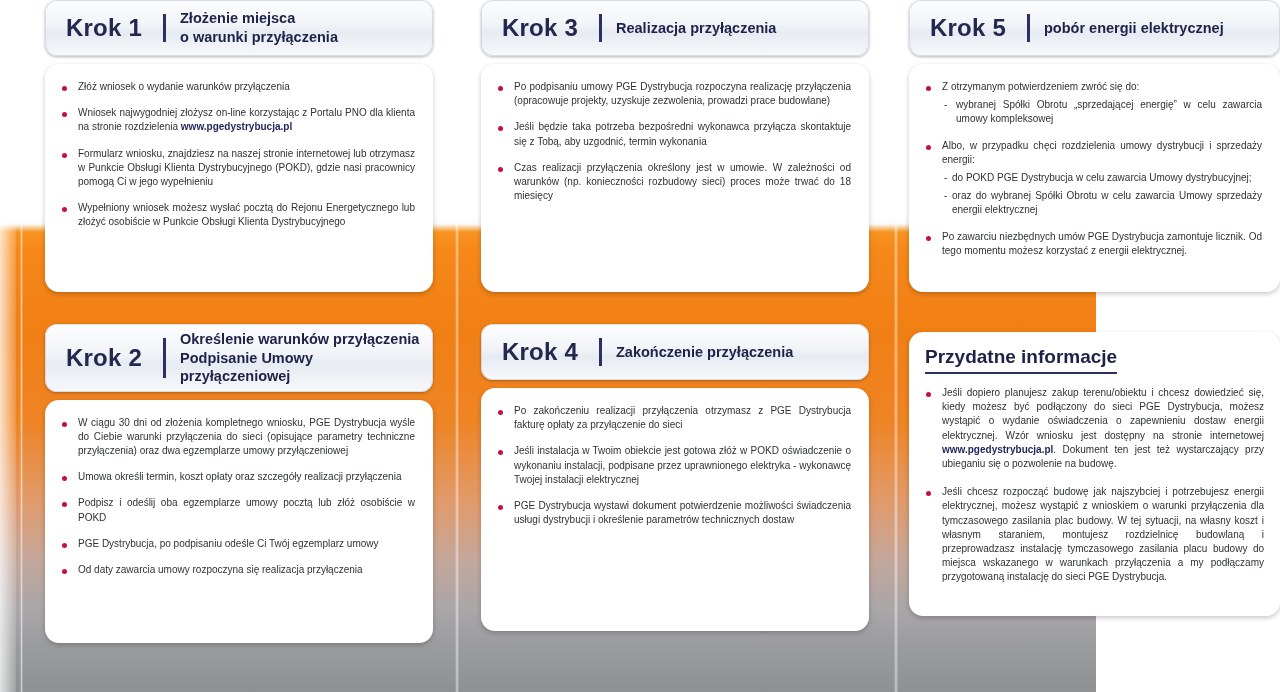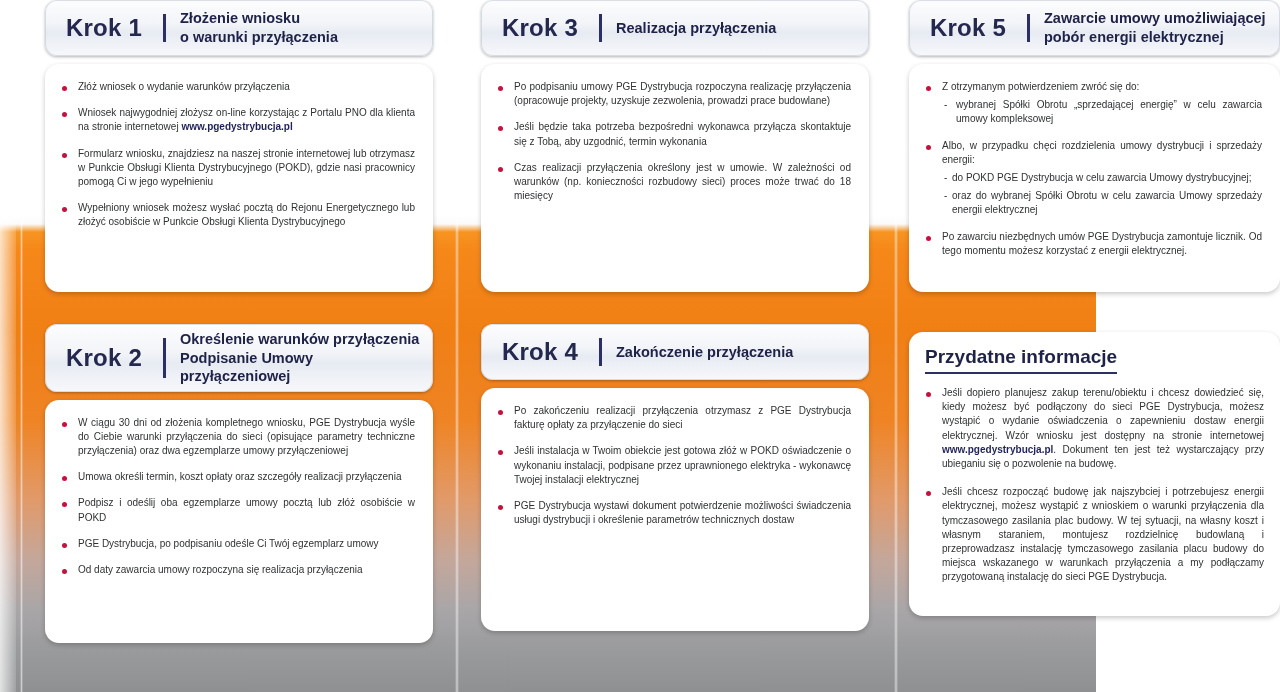--- a/index.html
+++ b/index.html
@@ -176,28 +176,28 @@
   <div class="fold f2"></div>
   <div class="fold f3"></div>
 
   <div class="col col-1">
 
     <div>
       <div class="step-head">
         <div class="step-no">Krok 1</div>
         <div class="step-div"></div>
         <div class="step-title">
-          <div>Złożenie wniosku</div>
+          <div>Złożenie miejsca</div>
           <div>o warunki przyłączenia</div>
         </div>
       </div>
       <div class="card" style="min-height:228px;">
         <ul class="bullets">
           <li><span>Złóż wniosek o wydanie warunków przyłączenia</span></li>
-          <li><span>Wniosek najwygodniej złożysz on-line korzystając z Portalu PNO dla klienta na stronie internetowej </span><span class="url">www.pgedystrybucja.pl</span></li>
+          <li><span>Wniosek najwygodniej złożysz on-line korzystając z Portalu PNO dla klienta na stronie rozdzielenia </span><span class="url">www.pgedystrybucja.pl</span></li>
           <li><span>Formularz wniosku, znajdziesz na naszej stronie internetowej lub otrzymasz w Punkcie Obsługi Klienta Dystrybucyjnego (POKD), gdzie nasi pracownicy pomogą Ci w jego wypełnieniu</span></li>
           <li><span>Wypełniony wniosek możesz  wysłać pocztą do Rejonu Energetycznego lub złożyć osobiście w Punkcie Obsługi Klienta Dystrybucyjnego</span></li>
         </ul>
       </div>
     </div>
 
     <div style="margin-top:32px;">
       <div class="step-head">
         <div class="step-no">Krok 2</div>
         <div class="step-div"></div>
@@ -257,21 +257,20 @@
 
   </div>
 
   <div class="col col-3">
 
     <div>
       <div class="step-head">
         <div class="step-no">Krok 5</div>
         <div class="step-div"></div>
         <div class="step-title">
-          <div>Zawarcie umowy umożliwiającej</div>
           <div>pobór energii elektrycznej</div>
         </div>
       </div>
       <div class="card" style="min-height:228px;">
         <ul class="bullets">
           <li class="nojust">
             <span>Z otrzymanym potwierdzeniem zwróć się do:</span>
             <ul class="sub">
               <li><span>wybranej Spółki Obrotu „sprzedającej energię” w celu zawarcia umowy kompleksowej</span></li>
             </ul>

